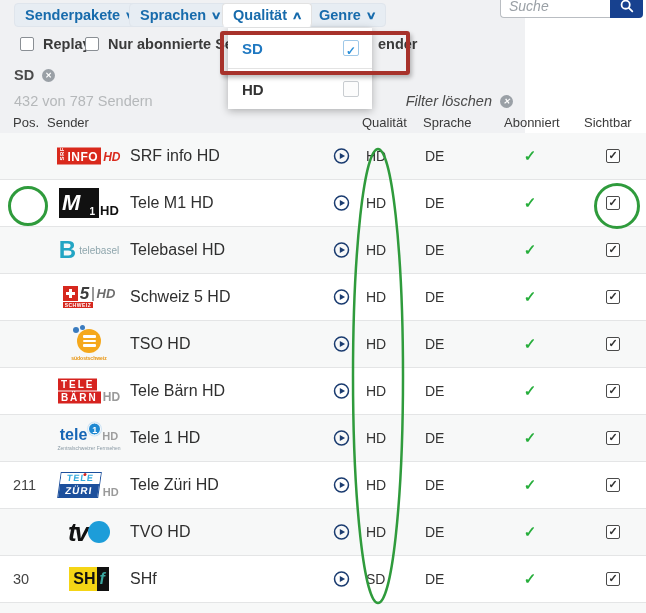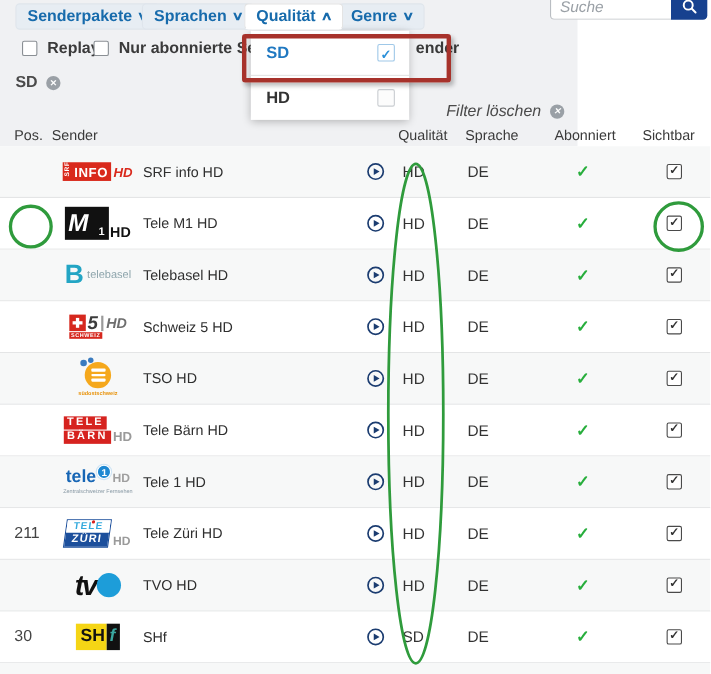--- a/index.html
+++ b/index.html
@@ -50,21 +50,21 @@
   .thead span{position:absolute;top:0;white-space:nowrap;}
   .h-pos{left:13px;} .h-sender{left:47px;} .h-qual{left:362px;} .h-spr{left:423px;}
   .h-abo{left:504px;} .h-sicht{left:584px;}
   
   .tbody{position:absolute;left:0;top:133px;width:646px;}
   .row{position:relative;width:646px;height:47px;border-bottom:1px solid #e4e5e6;box-sizing:border-box;background:#fff;}
   .row:nth-child(odd){background:#f7f8f8;}
   .cell{position:absolute;top:50%;transform:translateY(-50%);white-space:nowrap;}
   .pos{left:13px;font-size:14.5px;color:#444;}
   .logo{left:50px;width:78px;display:flex;align-items:flex-end;justify-content:center;}
-  .name{left:130px;font-size:13px;color:#2f2f2f;}
+  .name{left:130px;font-size:16px;color:#2f2f2f;}
   .play{left:333px;width:17px;height:17px;cursor:pointer;}
   .quality{left:366px;font-size:14px;color:#333;}
   .lang{left:425px;font-size:14px;color:#333;}
   .sub{left:522px;width:16px;text-align:center;color:#27ae3c;font-weight:700;font-size:15px;}
   .vis{left:606px;width:14px;height:14px;border:1.5px solid #4a4a4a;border-radius:2px;background:#fff;
        box-sizing:border-box;cursor:pointer;text-align:center;}
   .vis .tick{font-size:11px;line-height:11px;color:#333;font-weight:700;display:block;}
   .nextrow{position:absolute;left:0;top:603px;width:646px;height:10px;background:#f7f8f8;}
   
   .dropdown{
@@ -190,20 +190,21 @@
           <span class="box"></span>
           <span class="cb-label">Nur abonnierte Se</span>
         </span>
       </div>
 
     <div class="chip">
       <span class="chip-label">SD</span>
       <span class="circle-x">✕</span>
     </div>
 
+    <div class="count">432 von 787 Sendern</div>
 
     <div class="clearf">
       <span class="txt">Filter löschen</span>
       <span class="circle-x">✕</span>
     </div>
   </div>
 
   <div class="thead">
     <span class="h-pos">Pos.</span>
     <span class="h-sender">Sender</span>

